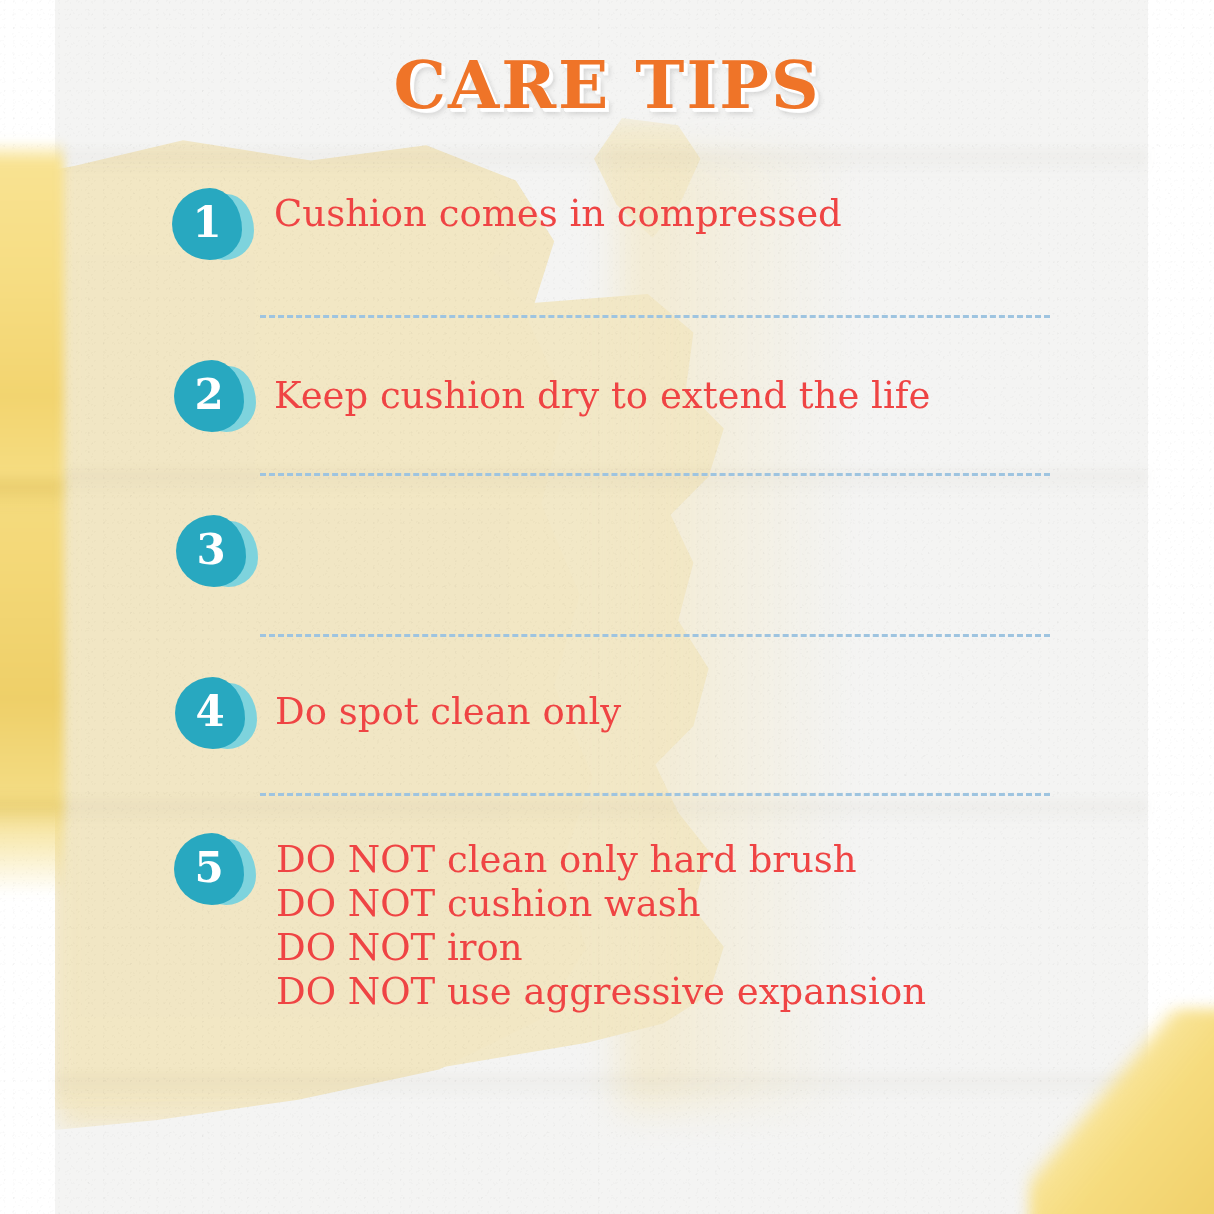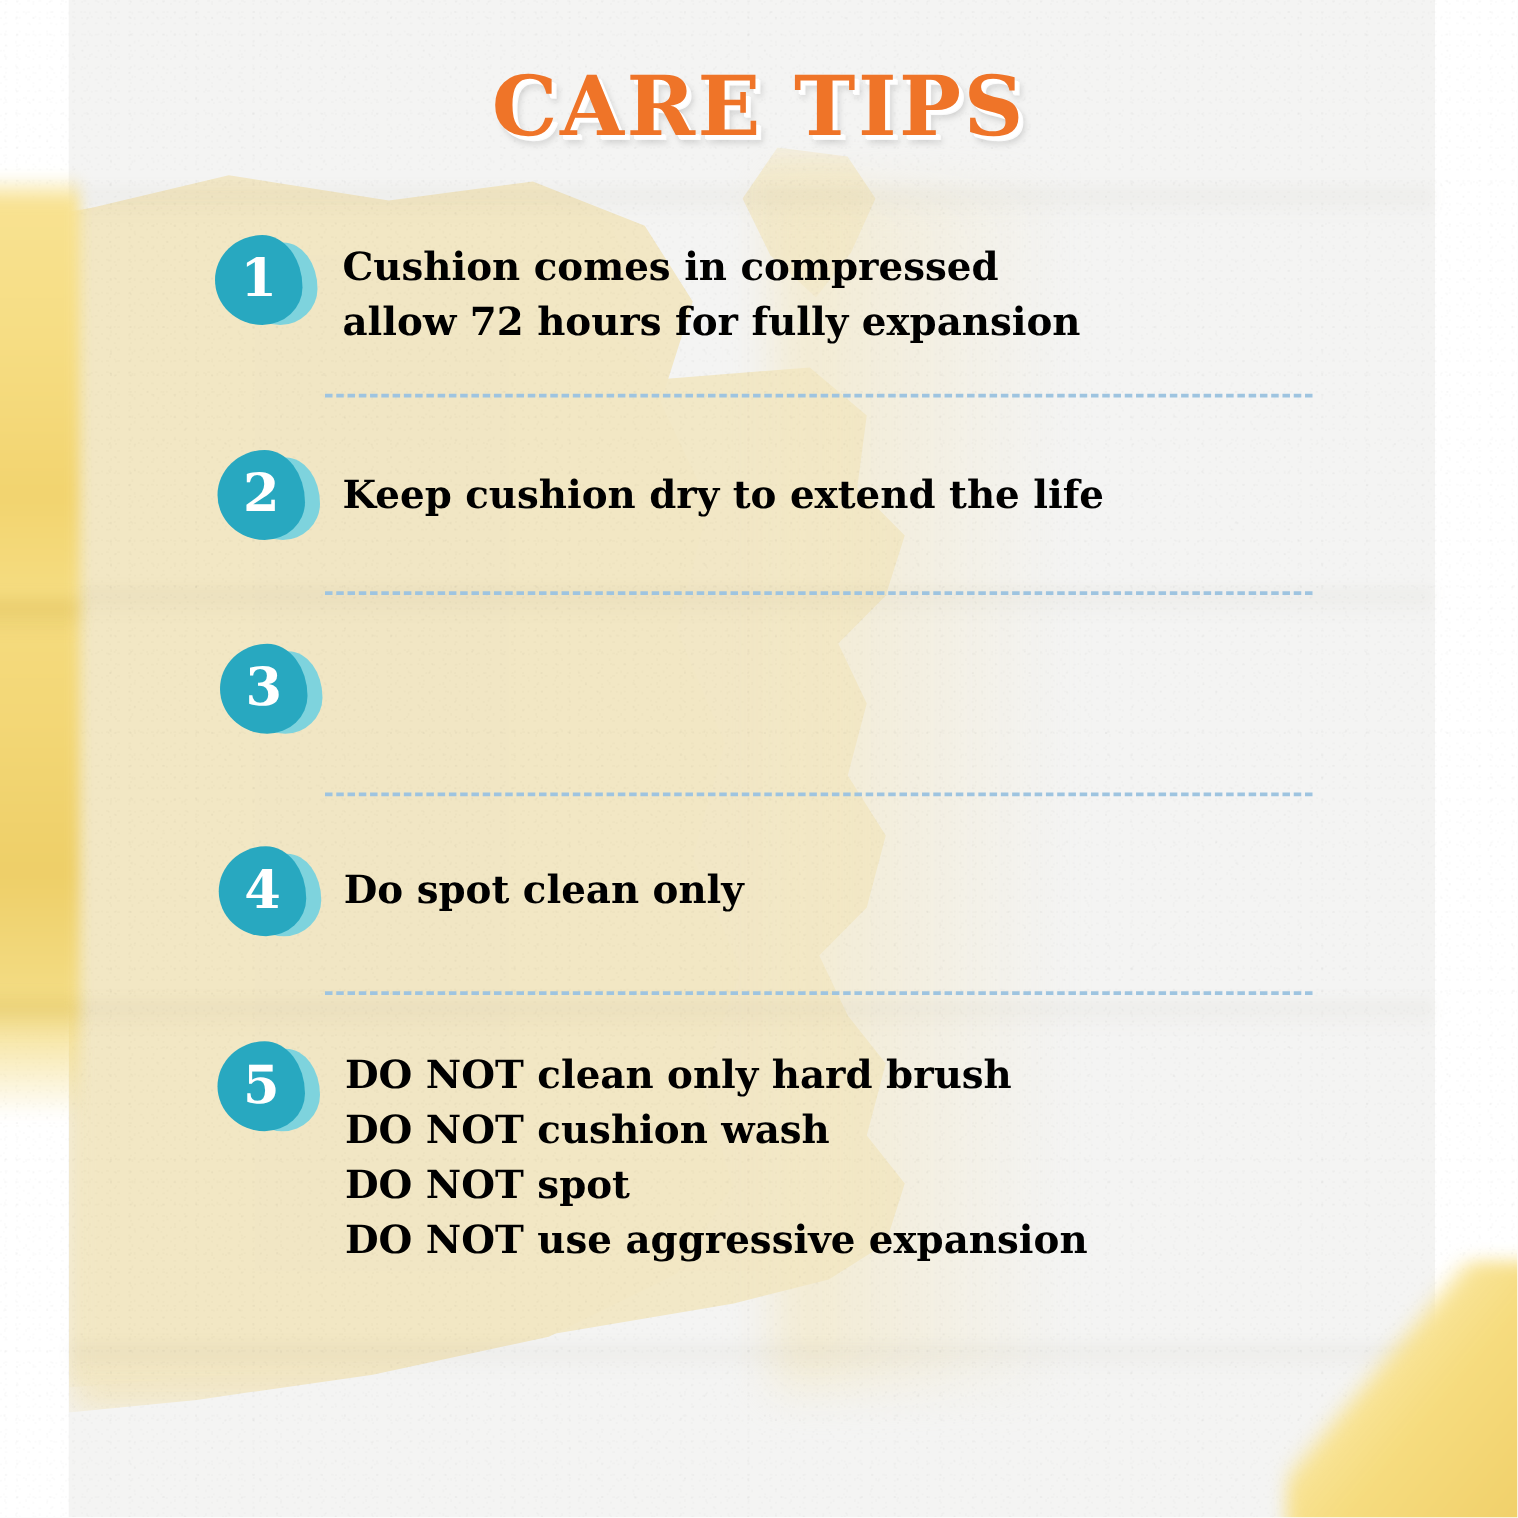--- a/index.html
+++ b/index.html
@@ -239,24 +239,24 @@
     color: #ffffff;
     font-family: "DejaVu Serif", serif;
     font-weight: bold;
     font-size: 42px;
     line-height: 1;
     padding-bottom: 2px;
     box-sizing: border-box;
   }
 
   .tip-text {
-    color: #000000;
+    color: #ef4444;
     font-family: "DejaVu Serif", serif;
-    font-weight: bold;
-    font-size: 31px;
+    font-weight: normal;
+    font-size: 37px;
     line-height: 44px;
     white-space: nowrap;
   }
   .tip-text .line { display: block; }
 
   
   .divider {
     position: absolute;
     left: 260px;
     width: 790px;
@@ -293,21 +293,20 @@
   <div class="tips">
 
     <div class="tip" style="left:172px; top:188px;">
       <div class="badge">
         <div class="blob-back"></div>
         <div class="blob-front"></div>
         <div class="num">1</div>
       </div>
       <div class="tip-text" style="margin-left:24px; margin-top:4px;">
         <span class="line">Cushion comes in compressed</span>
-        <span class="line">allow 72 hours for fully expansion</span>
       </div>
     </div>
 
     <div class="divider" style="top:315px;"></div>
 
     <div class="tip" style="left:174px; top:360px;">
       <div class="badge">
         <div class="blob-back"></div>
         <div class="blob-front"></div>
         <div class="num">2</div>
@@ -344,19 +343,19 @@
 
     <div class="tip" style="left:174px; top:833px;">
       <div class="badge">
         <div class="blob-back"></div>
         <div class="blob-front"></div>
         <div class="num">5</div>
       </div>
       <div class="tip-text" style="margin-left:24px; margin-top:5px;">
         <span class="line">DO NOT clean only hard brush</span>
         <span class="line">DO NOT cushion wash</span>
-        <span class="line">DO NOT spot</span>
+        <span class="line">DO NOT iron</span>
         <span class="line">DO NOT use aggressive expansion</span>
       </div>
     </div>
 
   </div>
 </div>
 
 </body></html>

